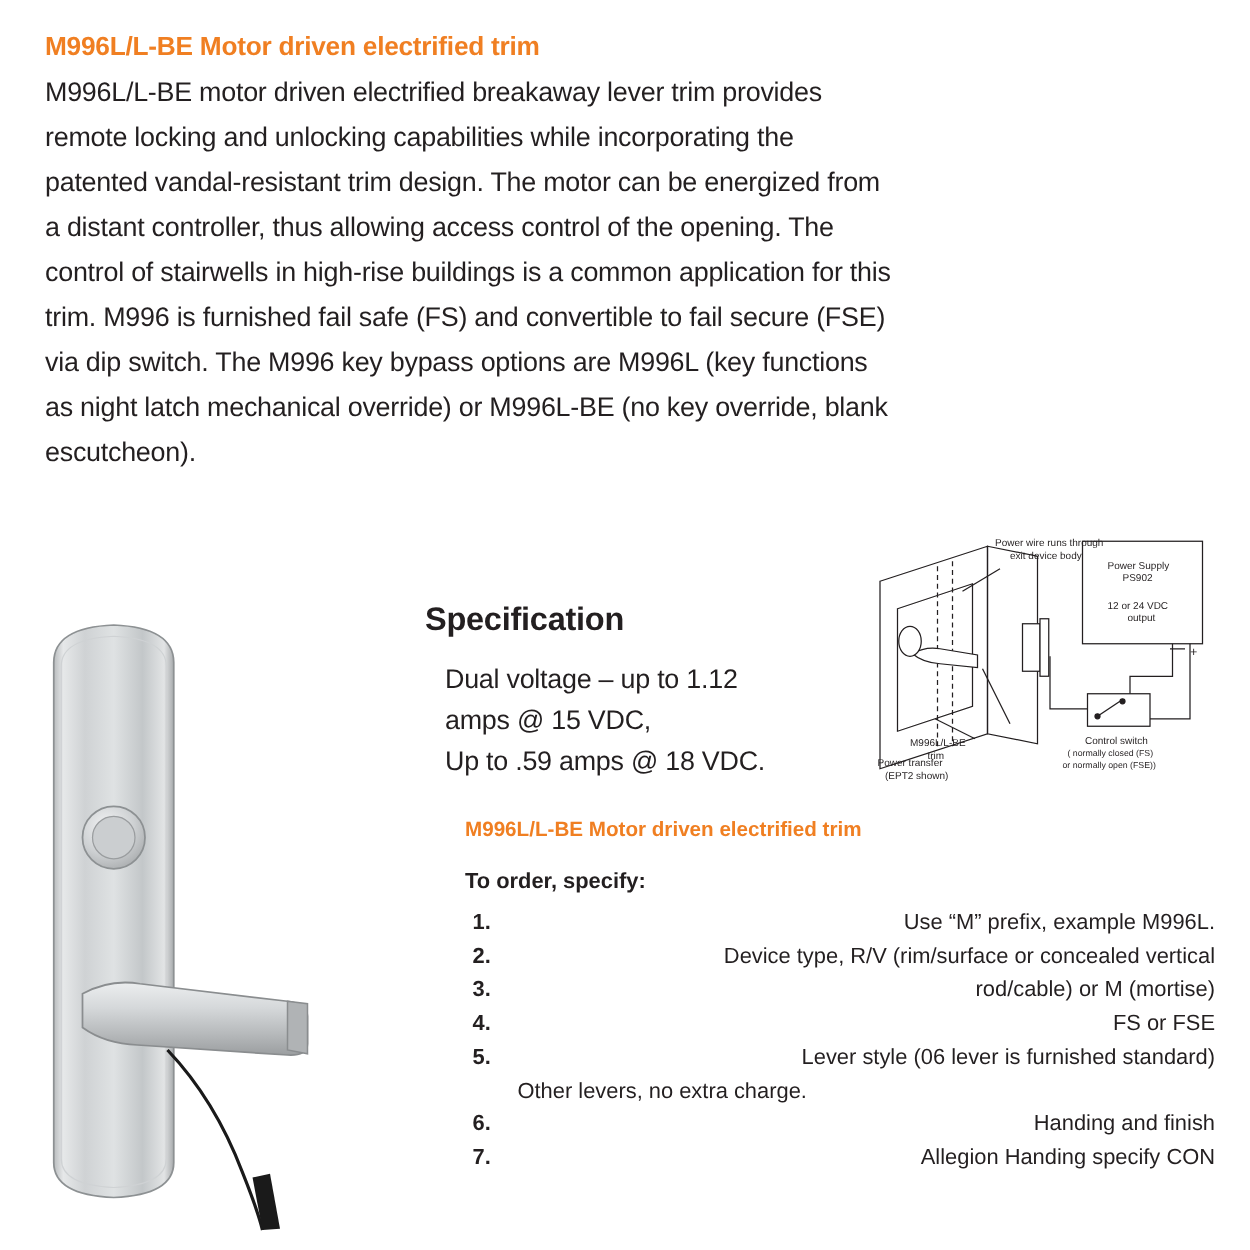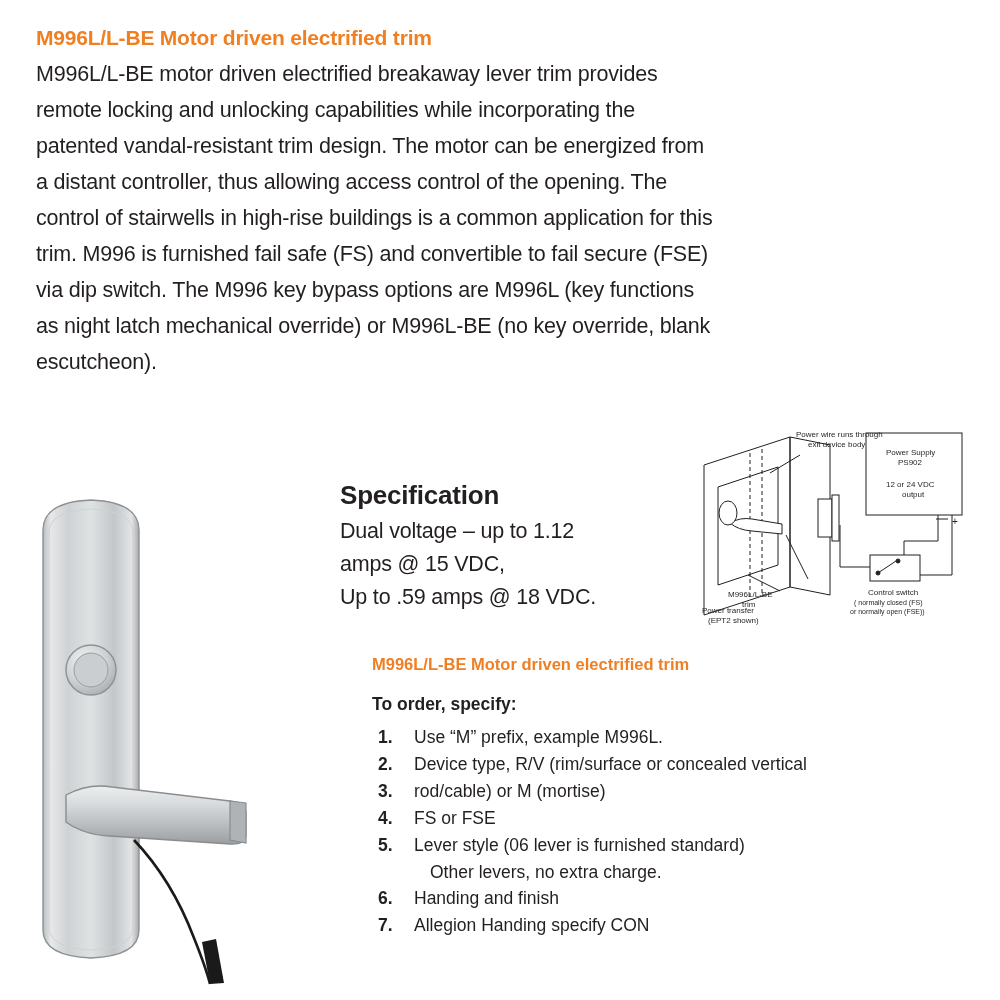--- a/index.html
+++ b/index.html
@@ -52,21 +52,21 @@
   .spec-title {
     font-size: 26px;
     font-weight: bold;
     margin: 0 0 4px 0;
     letter-spacing: -0.2px;
   }
   .spec-body {
     font-size: 21.5px;
     line-height: 33px;
     letter-spacing: -0.2px;
-    margin: 0;
+    margin: 16px;
   }
 
   
   .order {
     position: absolute;
     left: 372px;
     top: 655px;
     width: 600px;
   }
   .order-heading {
@@ -94,23 +94,24 @@
   .order-num {
     width: 42px;
     flex: 0 0 42px;
     font-weight: bold;
     text-align: left;
     padding-left: 6px;
     box-sizing: border-box;
   }
   .order-text {
     flex: 1 1 auto;
+    text-align: right;
   }
   .order-sub {
-    margin-left: 58px;
+    margin-left: 42px;
     font-size: 17.5px;
     line-height: 26px;
   }
 
   
   .lever-art {
     position: absolute;
     left: 26px;
     top: 495px;
     width: 290px;

